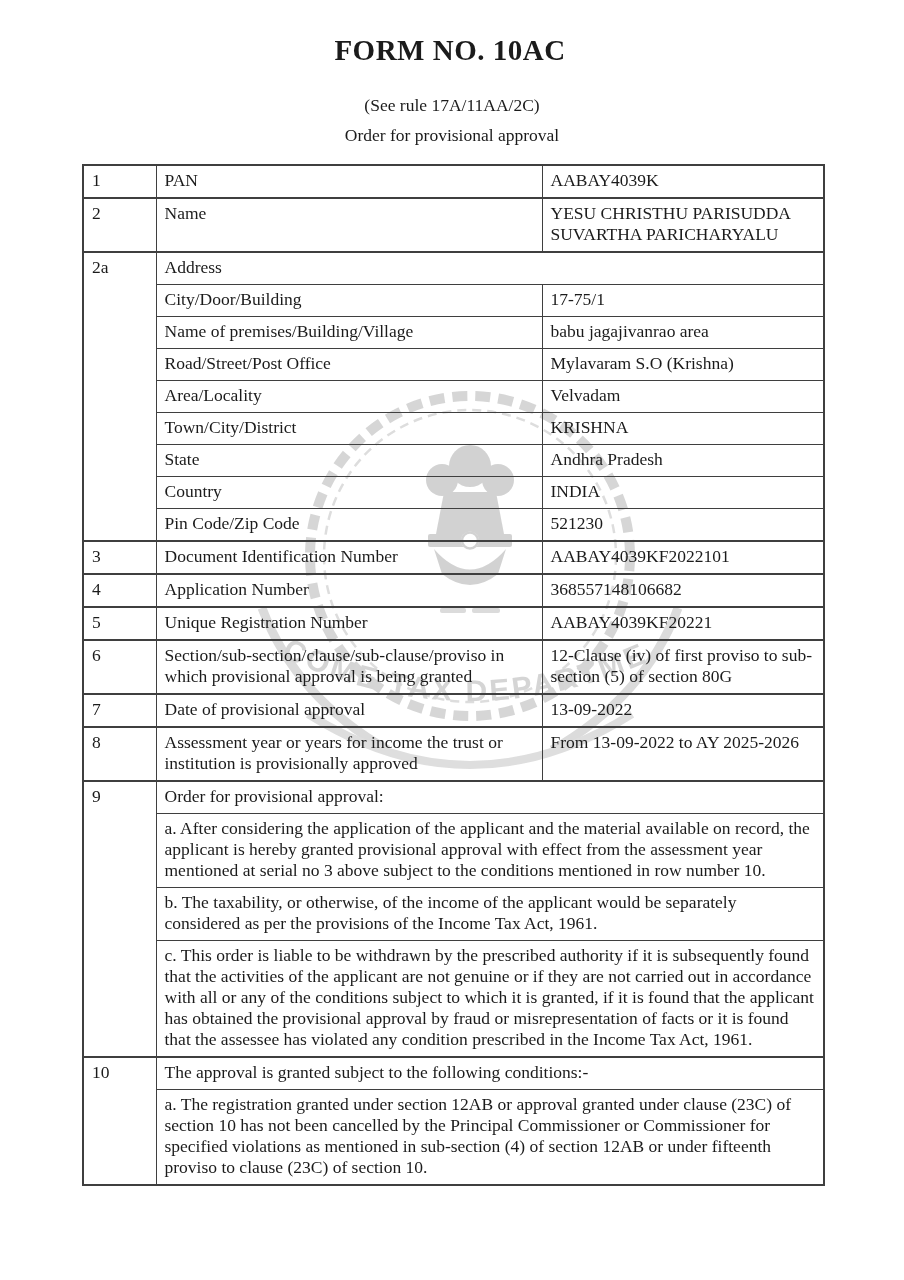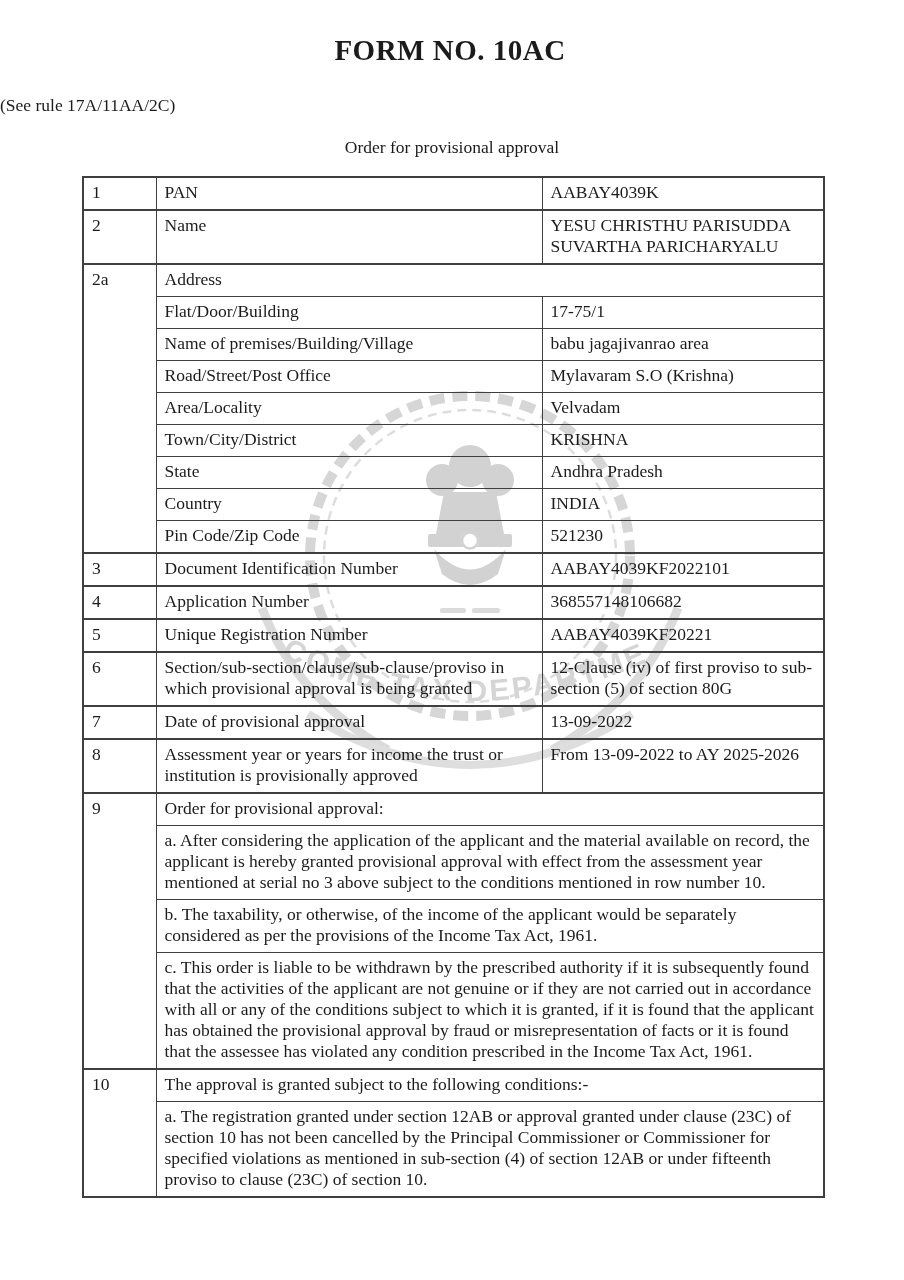--- a/index.html
+++ b/index.html
@@ -17,30 +17,30 @@
   .form-title {
     margin: 34px 4px 0 0;
     text-align: center;
     font-size: 29px;
     font-weight: bold;
     letter-spacing: 0.5px;
     position: relative;
     z-index: 1;
   }
   .form-sub {
-    text-align: left;
+    text-align: center;
     font-size: 17.5px;
     margin-top: 28px;
     position: relative;
     z-index: 1;
   }
   .form-sub2 {
     text-align: center;
     font-size: 17.5px;
-    margin-top: 21px;
+    margin-top: 9px;
     position: relative;
     z-index: 1;
   }
   
   .watermark {
     position: absolute;
     left: 238px;
     top: 368px;
     width: 464px;
     height: 448px;
@@ -132,21 +132,21 @@
       <tr class="major">
         <td class="num">2</td>
         <td>Name</td>
         <td>YESU CHRISTHU PARISUDDA SUVARTHA PARICHARYALU</td>
       </tr>
       <tr class="major">
         <td class="num" rowspan="9">2a</td>
         <td colspan="2" class="spanhead">Address</td>
       </tr>
       <tr>
-        <td>Flat/Door/Building</td>
+        <td>City/Door/Building</td>
         <td>17-75/1</td>
       </tr>
       <tr>
         <td>Name of premises/Building/Village</td>
         <td>babu jagajivanrao area</td>
       </tr>
       <tr>
         <td>Road/Street/Post Office</td>
         <td>Mylavaram S.O (Krishna)</td>
       </tr>

